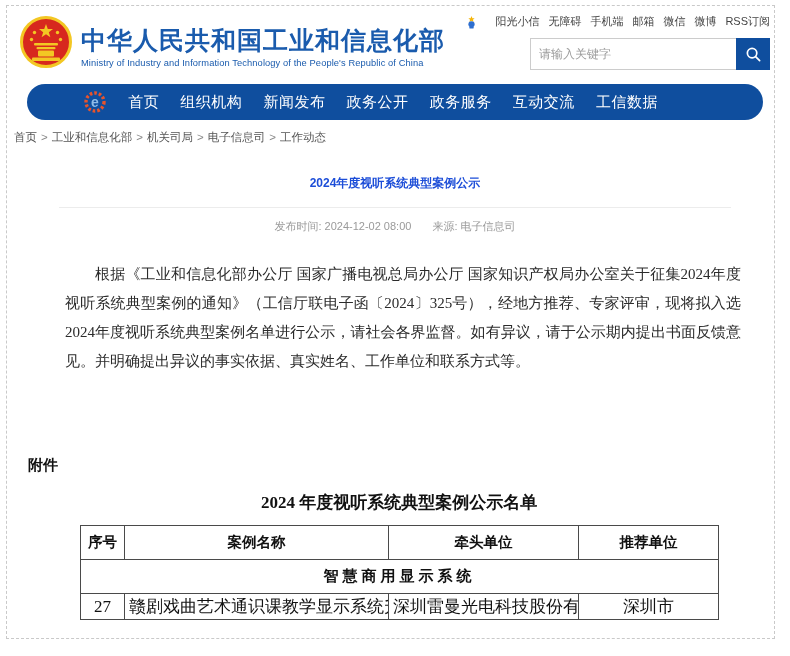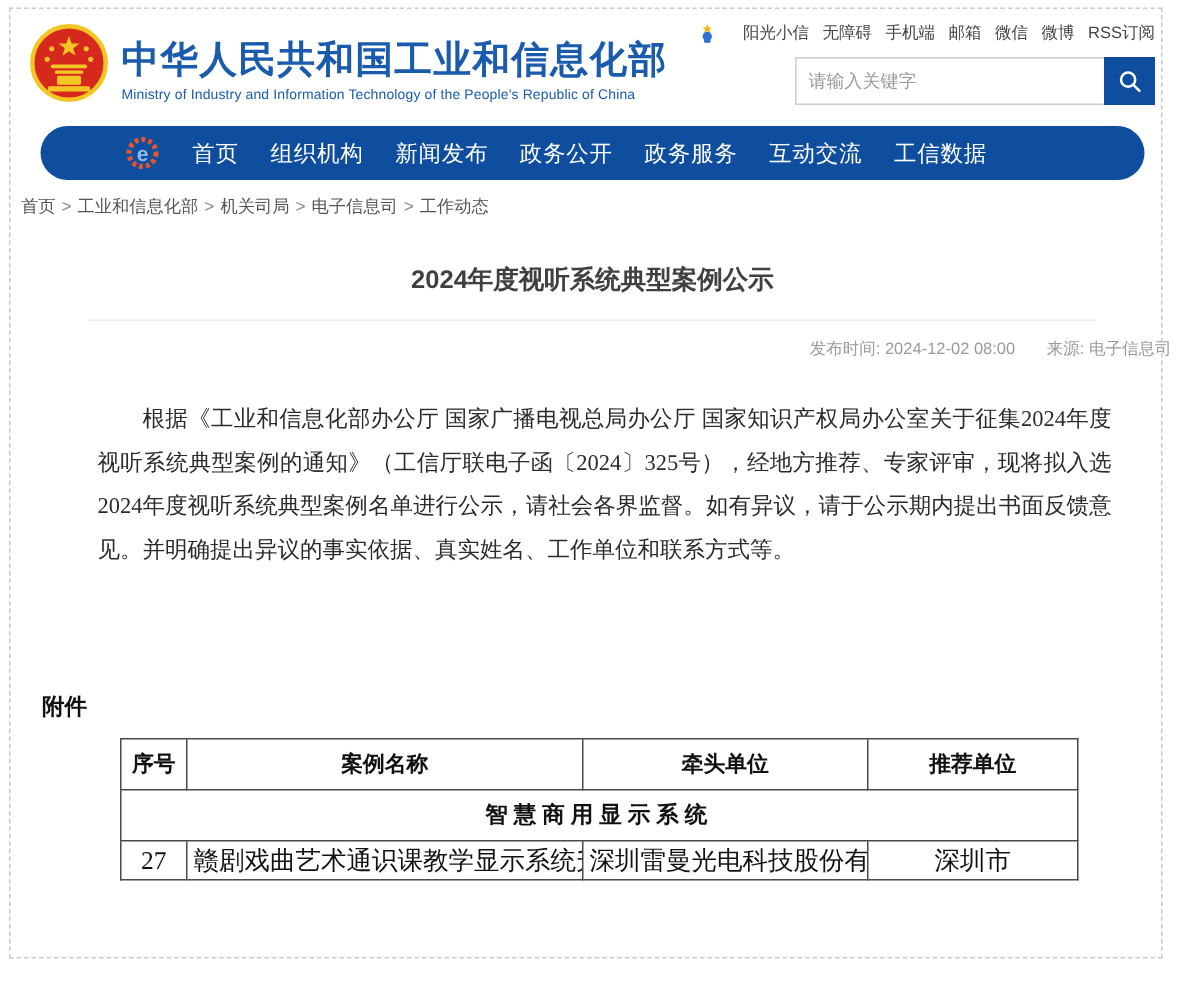--- a/index.html
+++ b/index.html
@@ -28,23 +28,23 @@
   .nav{display:flex;align-items:center;justify-content:space-between;height:36px;margin:14px 27px 0 27px;background:#0f4e9e;border-radius:18px;padding:0 105px 0 56px;}
   .nav-logo{width:24px;height:24px;display:inline-flex;}
   .nav-item{color:#fff;font-size:15px;text-decoration:none;cursor:pointer;letter-spacing:.5px;}
 
   
   .breadcrumb{margin:10px 0 0 14px;font-size:11.5px;color:#555;}
   .breadcrumb a{color:#555;text-decoration:none;cursor:pointer;}
   .breadcrumb .sep{margin:0 4px;color:#888;}
 
   
-  .article-title{margin:30px 0 12px 0;text-align:center;font-size:17px;font-weight:bold;color:#404040;font-family:"Liberation Sans","DejaVu Sans",sans-serif;}
+  .article-title{margin:30px 0 12px 0;text-align:center;font-size:12px;font-weight:bold;color:#1d4ed8;font-family:"Liberation Sans","DejaVu Sans",sans-serif;}
   .title-divider{margin:15px auto 0 auto;width:672px;border-top:1px solid #ececec;}
-  .article-meta{margin-top:11px;text-align:right;font-size:11px;color:#9a9a9a;}
+  .article-meta{margin-top:11px;text-align:center;font-size:11px;color:#9a9a9a;}
   .article-meta .meta-item{margin:0 9px;}
   .article-body{margin:26px 49px 0 65px;font-size:15px;line-height:29px;color:#2b2b2b;text-align:justify;text-indent:2em;font-family:"Liberation Serif","DejaVu Serif",serif;}
 
   .attachment-label{margin:80px 0 0 28px;font-size:15px;font-weight:bold;color:#111;}
   .table-title{margin:16px 0 0 0;width:638px;margin-left:80px;text-align:center;font-size:17px;font-weight:bold;color:#111;font-family:"Liberation Serif","DejaVu Serif",serif;}
 
   
   .case-table{margin:11px 0 0 80px;width:638px;border-collapse:collapse;table-layout:fixed;font-family:Liberation Serif, serif;color:#111;}
   .case-table th,.case-table td{border:1px solid #4a4a4a;text-align:center;vertical-align:middle;padding:0 4px;box-sizing:border-box;overflow:hidden;white-space:nowrap;}
   .case-table th{height:34px;font-size:14.5px;font-weight:bold;}
@@ -141,20 +141,21 @@
         <span>2024-12-02 08:00</span>
       </span>
       <span class="meta-item">
         <span>来源:</span>
         <span>电子信息司</span>
       </span>
     </div>
     <p class="article-body">根据《工业和信息化部办公厅 国家广播电视总局办公厅 国家知识产权局办公室关于征集2024年度视听系统典型案例的通知》（工信厅联电子函〔2024〕325号），经地方推荐、专家评审，现将拟入选2024年度视听系统典型案例名单进行公示，请社会各界监督。如有异议，请于公示期内提出书面反馈意见。并明确提出异议的事实依据、真实姓名、工作单位和联系方式等。</p>
 
     <div class="attachment-label">附件</div>
+    <h2 class="table-title">2024 年度视听系统典型案例公示名单</h2>
 
     <table class="case-table">
       <colgroup>
         <col style="width:44px">
           <col style="width:264px">
           <col style="width:190px">
           <col style="width:140px">
       </colgroup>
       <thead>
         <tr>

